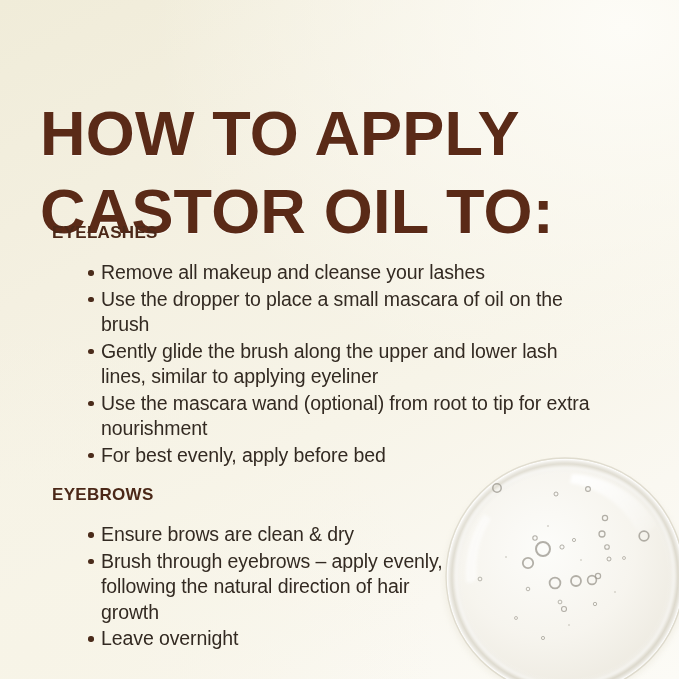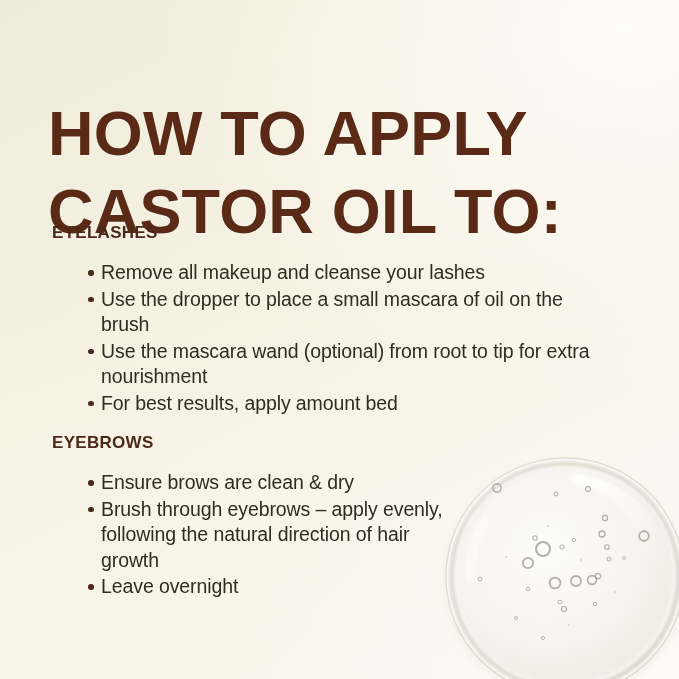--- a/index.html
+++ b/index.html
@@ -32,21 +32,21 @@
     top: 452px;
     width: 250px;
     height: 250px;
     pointer-events: none;
   }
   .droplet-svg { display: block; width: 250px; height: 250px; }
 
   
   .headline {
     position: absolute;
-    left: 48px;
+    left: 40px;
     top: 52px;
     width: 590px;
     color: #5a2a17;
     font-family: "Liberation Sans", sans-serif;
     font-weight: 700;
     font-size: 63px;
     line-height: 78px;
     letter-spacing: 0.2px;
     text-transform: uppercase;
     text-shadow: 0.5px 0.5px 0 rgba(255,255,255,0.55);
@@ -207,22 +207,23 @@
     <span class="ln">CASTOR OIL TO:</span>
   </h1>
 
   <div class="content">
 
     <div class="section eyelashes">
       <div class="sec-head">EYELASHES</div>
       <ul class="bullets">
         <li>Remove all makeup and cleanse your lashes</li>
         <li>Use the dropper to place a small mascara of oil on the brush</li>
+        <li>Gently glide the brush along the upper and lower lash lines, similar to applying eyeliner</li>
         <li>Use the mascara wand (optional) from root to tip for extra nourishment</li>
-        <li>For best results, apply amount bed</li>
+        <li>For best evenly, apply before bed</li>
       </ul>
     </div>
 
     <div class="section eyebrows">
       <div class="sec-head">EYEBROWS</div>
       <ul class="bullets">
         <li>Ensure brows are clean &amp; dry</li>
         <li>Brush through eyebrows – apply evenly, following the natural direction of hair growth</li>
         <li>Leave overnight</li>
       </ul>

